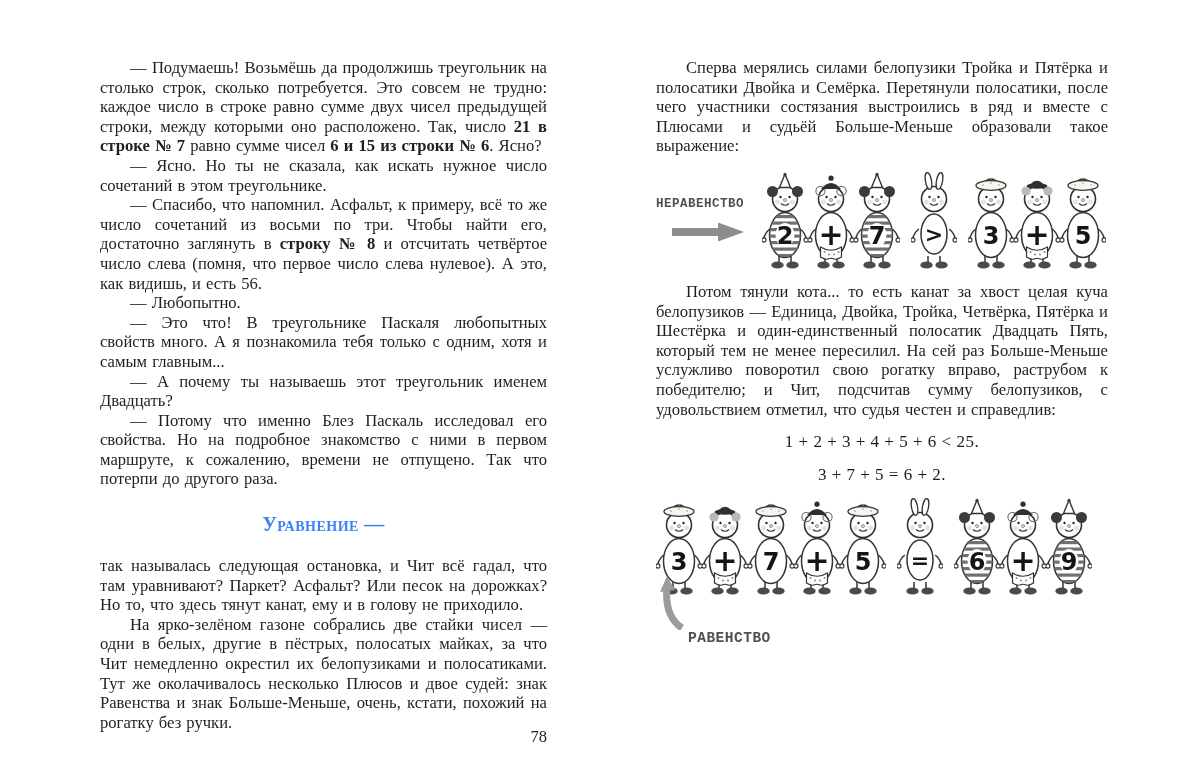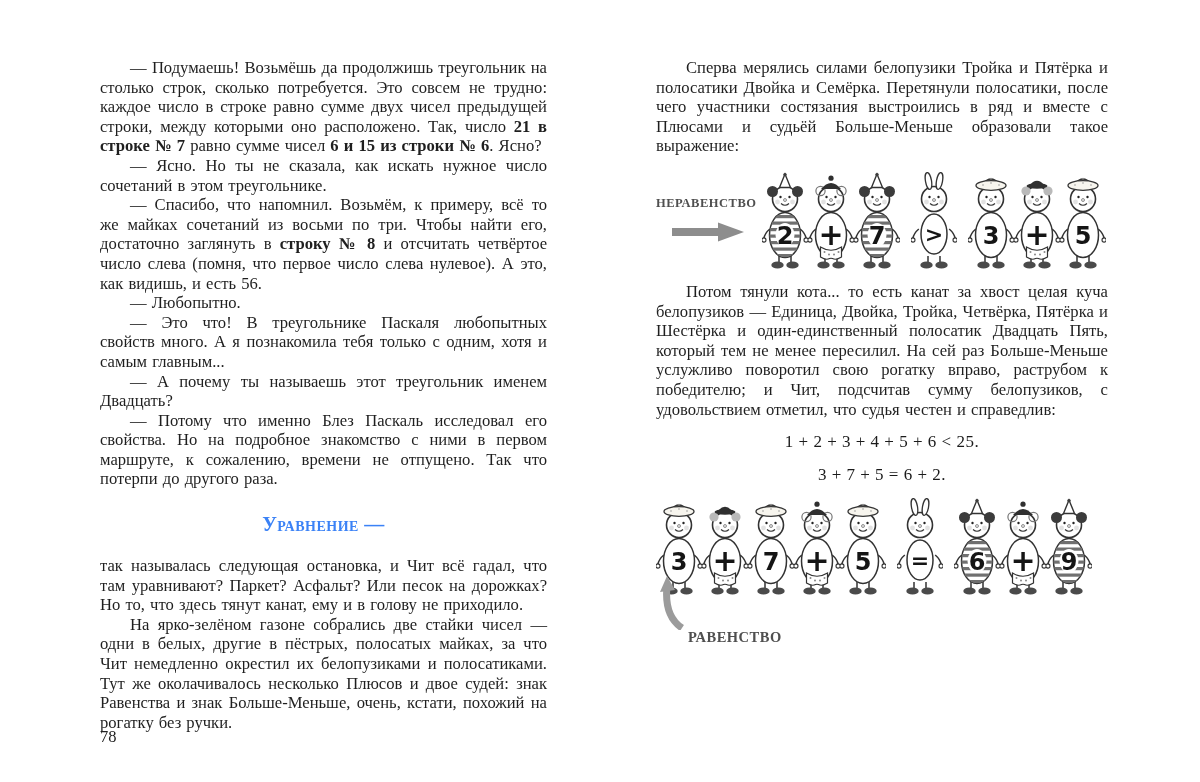--- a/index.html
+++ b/index.html
@@ -15,41 +15,41 @@
   p.para b{font-weight:bold;}
   h2.section{margin:24px 0 20px;text-align:center;font-weight:bold;
              font-size:20px;font-variant:small-caps;letter-spacing:.5px;color:#3b82f6;}
   .formula{margin:13px 0;text-align:center;font-size:17px;letter-spacing:.5px;color:#1b1b1b;}
   
   .illus{position:relative;}
   .illus-ineq{display:flex;align-items:flex-end;height:112px;margin:4px 0 10px;}
   .illus-eq{height:150px;margin-top:6px;}
   .label-block{display:flex;flex-direction:column;justify-content:center;
                align-items:flex-start;width:106px;height:100px;flex:0 0 106px;}
-  .label-hand{font-family:Liberation Serif, serif;font-weight:bold;color:#4f4f4f;
+  .label-hand{font-family:Liberation Mono, monospace;font-weight:bold;color:#4f4f4f;
               font-size:12.5px;letter-spacing:.5px;white-space:nowrap;}
   .label-block .arrow-right{margin:10px 0 0 12px;}
   .figures-row{display:flex;align-items:flex-end;}
   .fig{flex:0 0 auto;line-height:0;}
   .fig.gap{margin-left:11px;}
   .eq-figures{position:absolute;left:0;top:0;}
   .eq-label-block{position:absolute;left:2px;bottom:0;height:60px;}
   .eq-label-block .label-hand{position:absolute;left:30px;bottom:2px;font-size:14.5px;}
   .eq-label-block .arrow-curve{position:absolute;left:0;bottom:14px;}
-  .pagenum{position:absolute;left:100px;top:727px;width:447px;text-align:left;
+  .pagenum{position:absolute;left:100px;top:727px;width:447px;text-align:right;
            font-size:16.5px;color:#222;}
 </style>
 </head>
 <body>
 
 <div class="spread">
   <div class="col" id="left-col">
       <p class="para"><span>— Подумаешь! Возьмёшь да продолжишь треугольник на столько строк, сколько потребуется. Это совсем не трудно: каждое число в строке равно сумме двух чисел предыдущей строки, между которыми оно расположено. Так, число </span><b>21 в строке № 7</b><span> равно сумме чисел </span><b>6 и 15 из строки № 6</b><span>. Ясно?</span></p>
       <p class="para"><span>— Ясно. Но ты не сказала, как искать нужное число сочетаний в этом треугольнике.</span></p>
-      <p class="para"><span>— Спасибо, что напомнил. Возьмём, к примеру, всё то же майках сочетаний из восьми по три. Чтобы найти его, достаточно заглянуть в </span><b>строку № 8</b><span> и отсчитать четвёртое число слева (помня, что первое число слева нулевое). А это, как видишь, и есть 56.</span></p>
+      <p class="para"><span>— Спасибо, что напомнил. Асфальт, к примеру, всё то же число сочетаний из восьми по три. Чтобы найти его, достаточно заглянуть в </span><b>строку № 8</b><span> и отсчитать четвёртое число слева (помня, что первое число слева нулевое). А это, как видишь, и есть 56.</span></p>
       <p class="para"><span>— Любопытно.</span></p>
       <p class="para"><span>— Это что! В треугольнике Паскаля любопытных свойств много. А я познакомила тебя только с одним, хотя и самым главным...</span></p>
       <p class="para"><span>— А почему ты называешь этот треугольник именем Двадцать?</span></p>
       <p class="para"><span>— Потому что именно Блез Паскаль исследовал его свойства. Но на подробное знакомство с ними в первом маршруте, к сожалению, времени не отпущено. Так что потерпи до другого раза.</span></p>
       <h2 class="section">Уравнение —</h2>
       <p class="para noindent"><span>так называлась следующая остановка, и Чит всё гадал, что там уравнивают? Паркет? Асфальт? Или песок на дорожках? Но то, что здесь тянут канат, ему и в голову не приходило.</span></p>
       <p class="para"><span>На ярко-зелёном газоне собрались две стайки чисел — одни в белых, другие в пёстрых, полосатых майках, за что Чит немедленно окрестил их белопузиками и полосатиками. Тут же околачивалось несколько Плюсов и двое судей: знак Равенства и знак Больше-Меньше, очень, кстати, похожий на рогатку без ручки.</span></p>
     </div>
   <div class="col" id="right-col">
       <p class="para"><span>Сперва мерялись силами белопузики Тройка и Пятёрка и полосатики Двойка и Семёрка. Перетянули полосатики, после чего участники состязания выстроились в ряд и вместе с Плюсами и судьёй Больше-Меньше образовали такое выражение:</span></p>

